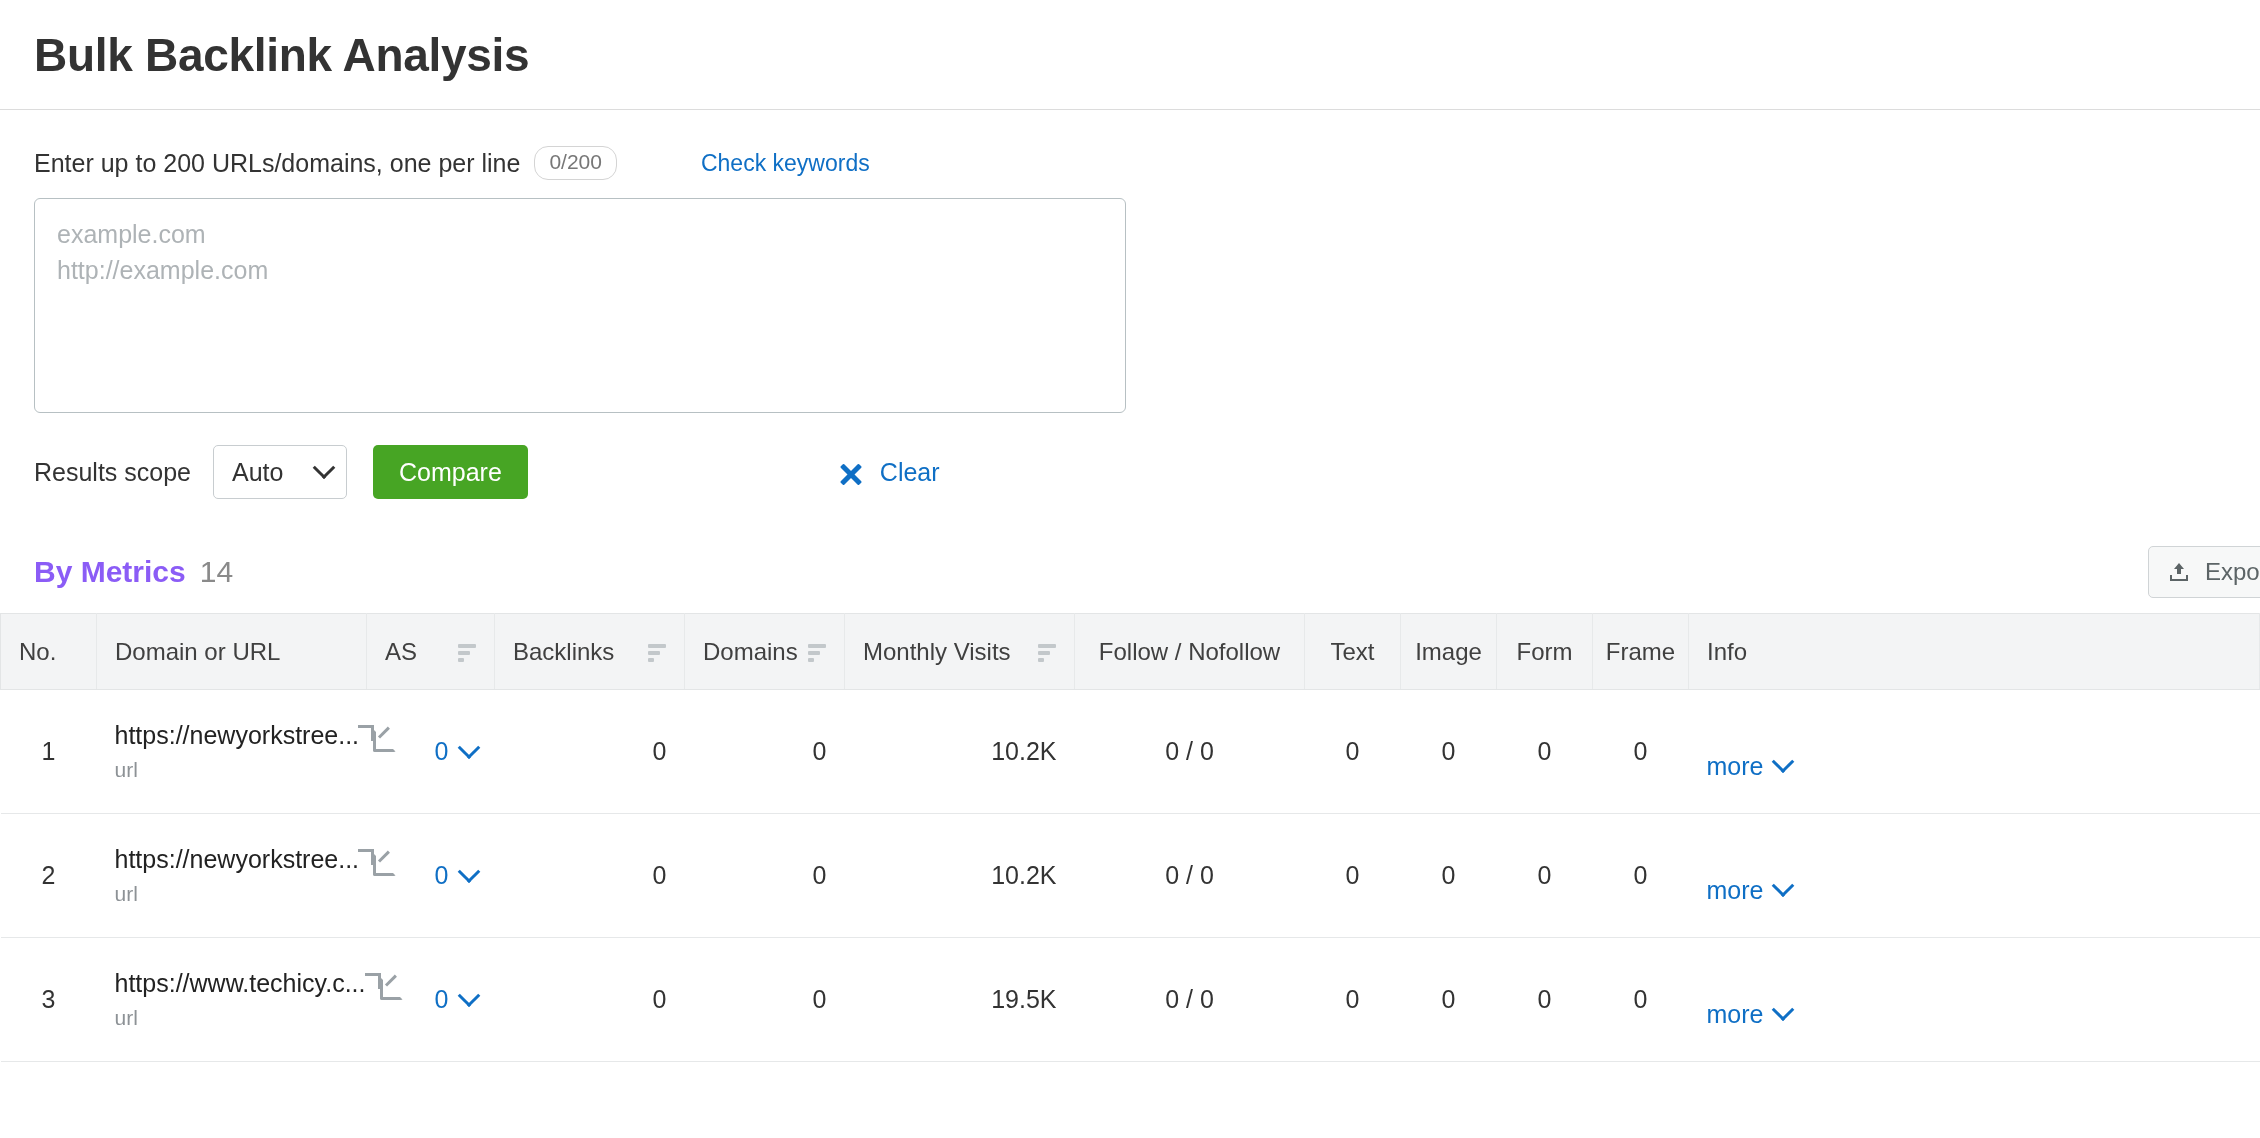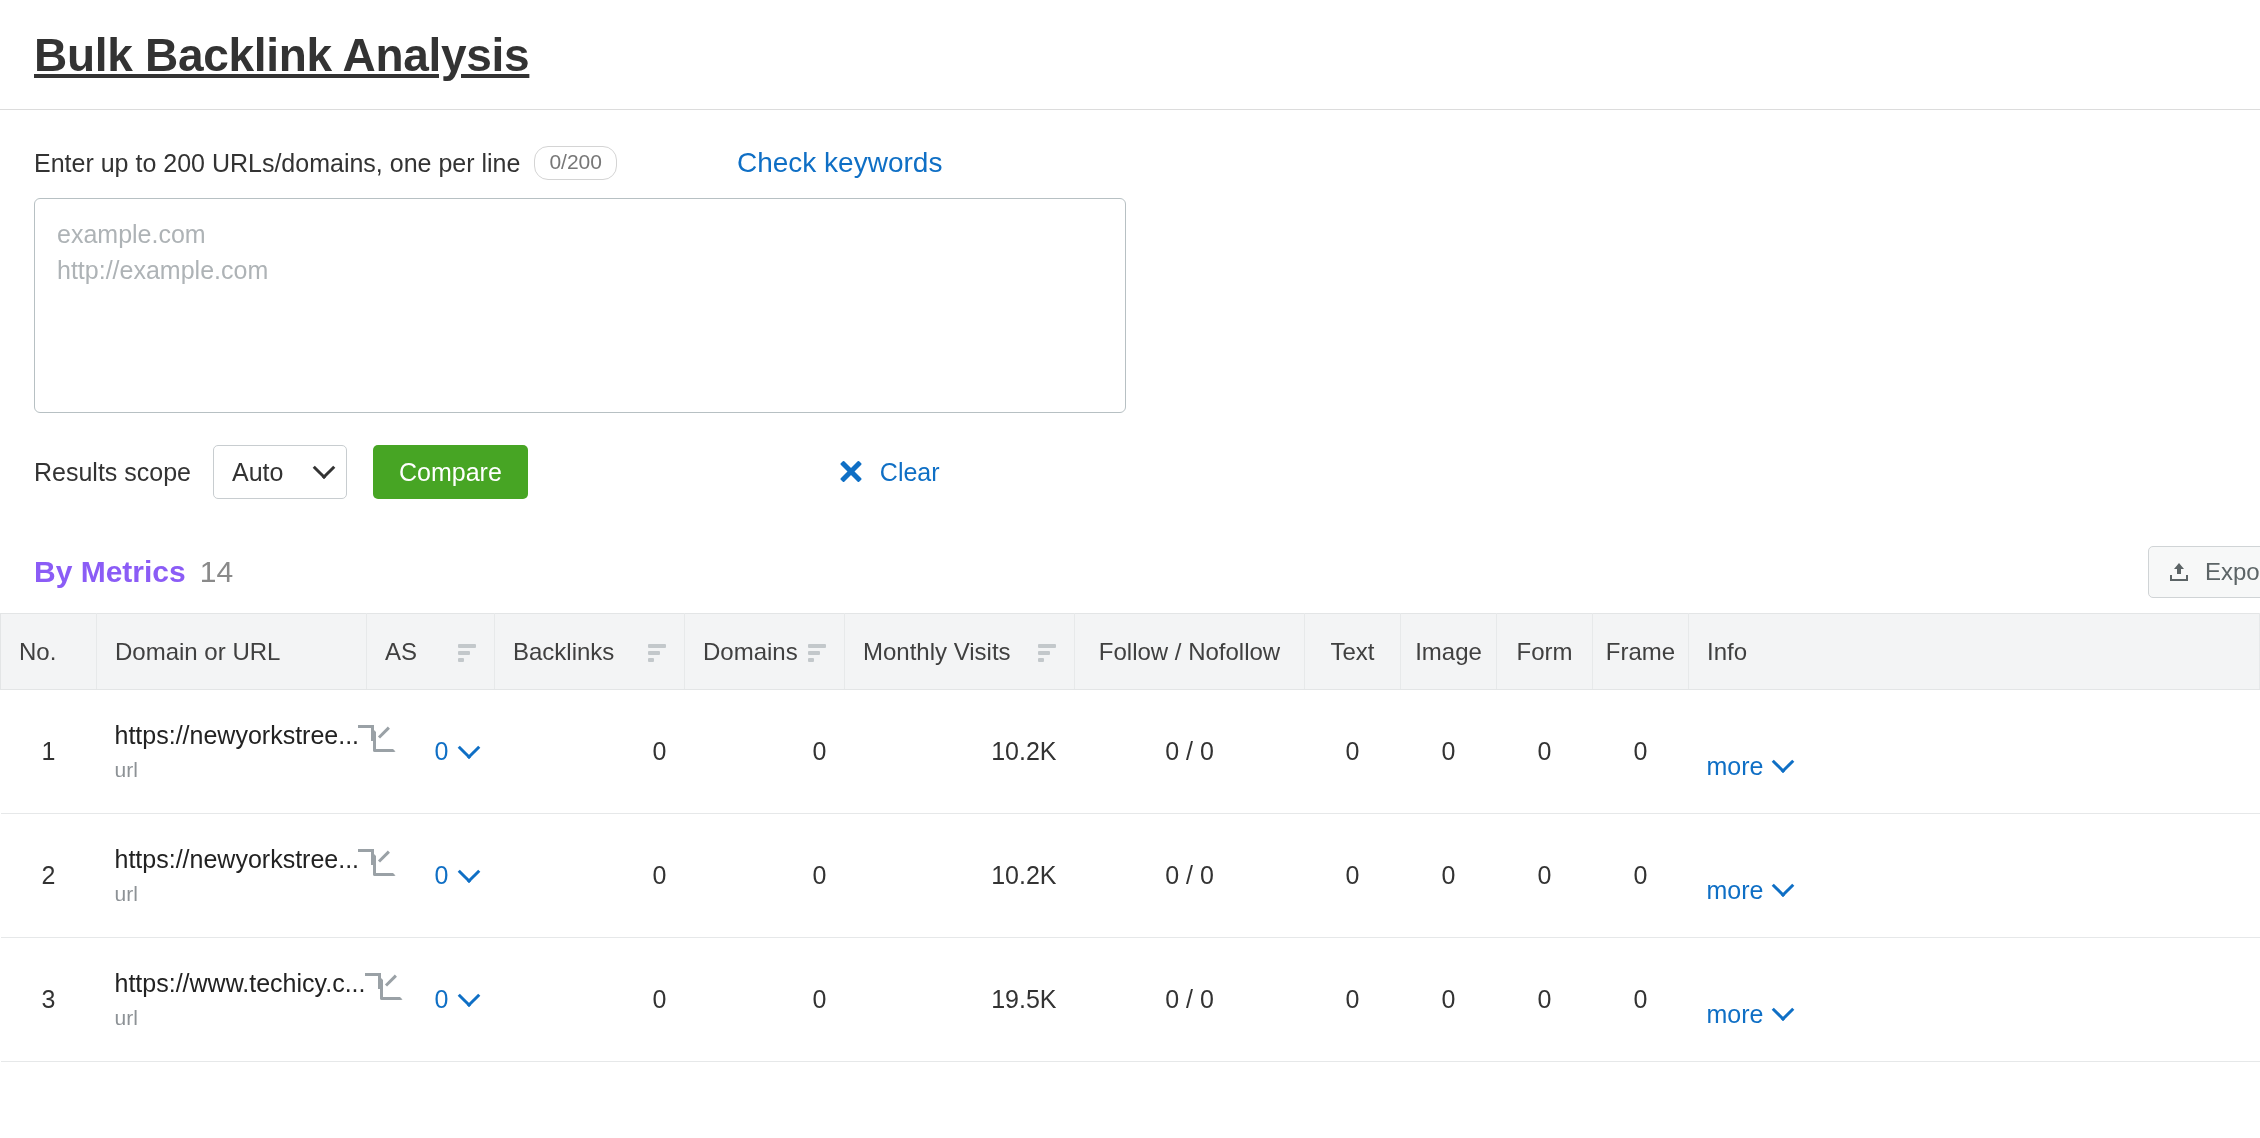--- a/index.html
+++ b/index.html
@@ -22,21 +22,20 @@
     display: flex;
     align-items: center;
     padding-left: 34px;
   }
   .page-title {
     font-size: 46px;
     font-weight: bold;
     color: #333333;
     letter-spacing: -0.3px;
     margin: 0;
-    text-decoration: underline;
   }
 
   
   .form-section {
     padding: 36px 48px 0 34px;
   }
   .label-row {
     display: flex;
     align-items: center;
     height: 34px;
@@ -48,22 +47,22 @@
   .counter-pill {
     margin-left: 14px;
     border: 1px solid #d4d4d4;
     border-radius: 14px;
     padding: 2px 14px 4px 14px;
     font-size: 21px;
     color: #777777;
     line-height: 1.25;
   }
   .check-keywords {
-    margin-left: 120px;
-    font-size: 28px;
+    margin-left: 84px;
+    font-size: 23px;
     color: #0f6fc5;
     text-decoration: none;
     cursor: pointer;
   }
 
   .url-textarea {
     margin-top: 18px;
     width: 1092px;
     height: 215px;
     border: 1px solid #b7c0c3;
@@ -120,21 +119,21 @@
     border: none;
     border-radius: 5px;
     color: #ffffff;
     font-size: 25px;
     font-family: "Liberation Sans", sans-serif;
     cursor: pointer;
   }
   .clear-btn {
     margin-left: 310px;
     display: flex;
-    align-items: flex-start;
+    align-items: flex-end;
     cursor: pointer;
     background: none;
     border: none;
     padding: 0;
   }
   .clear-x {
     width: 26px; height: 26px;
     position: relative;
     margin-right: 16px;
   }

